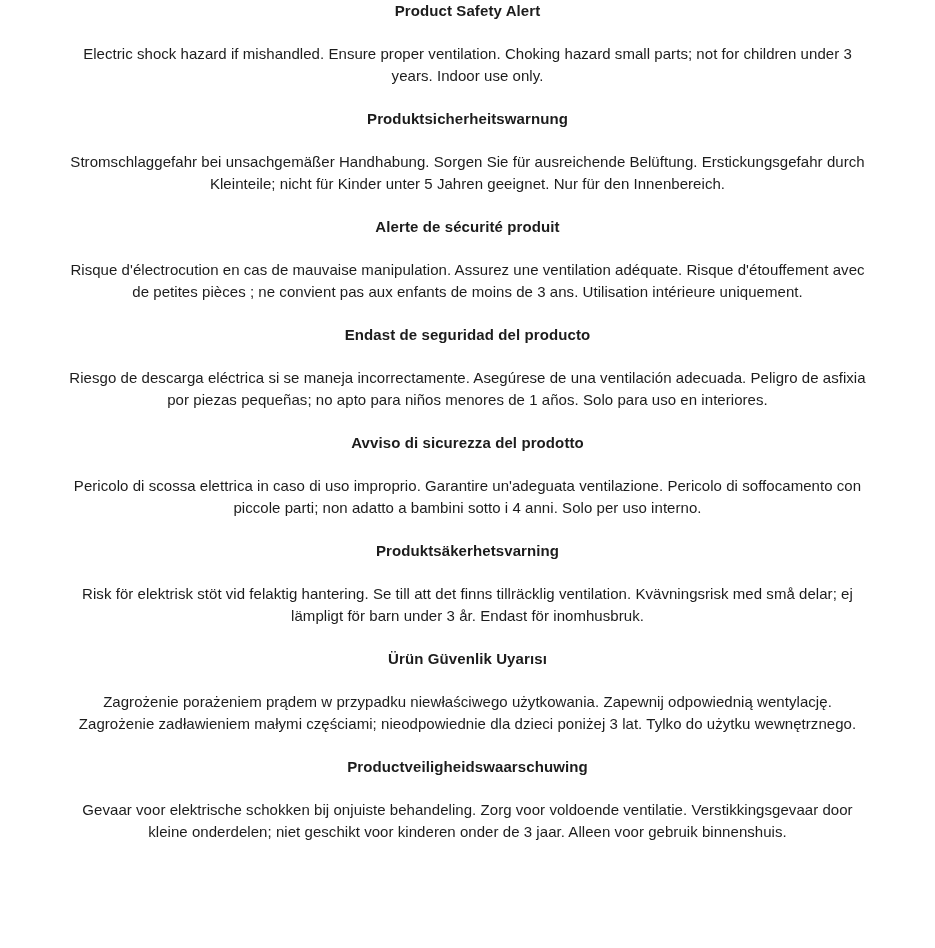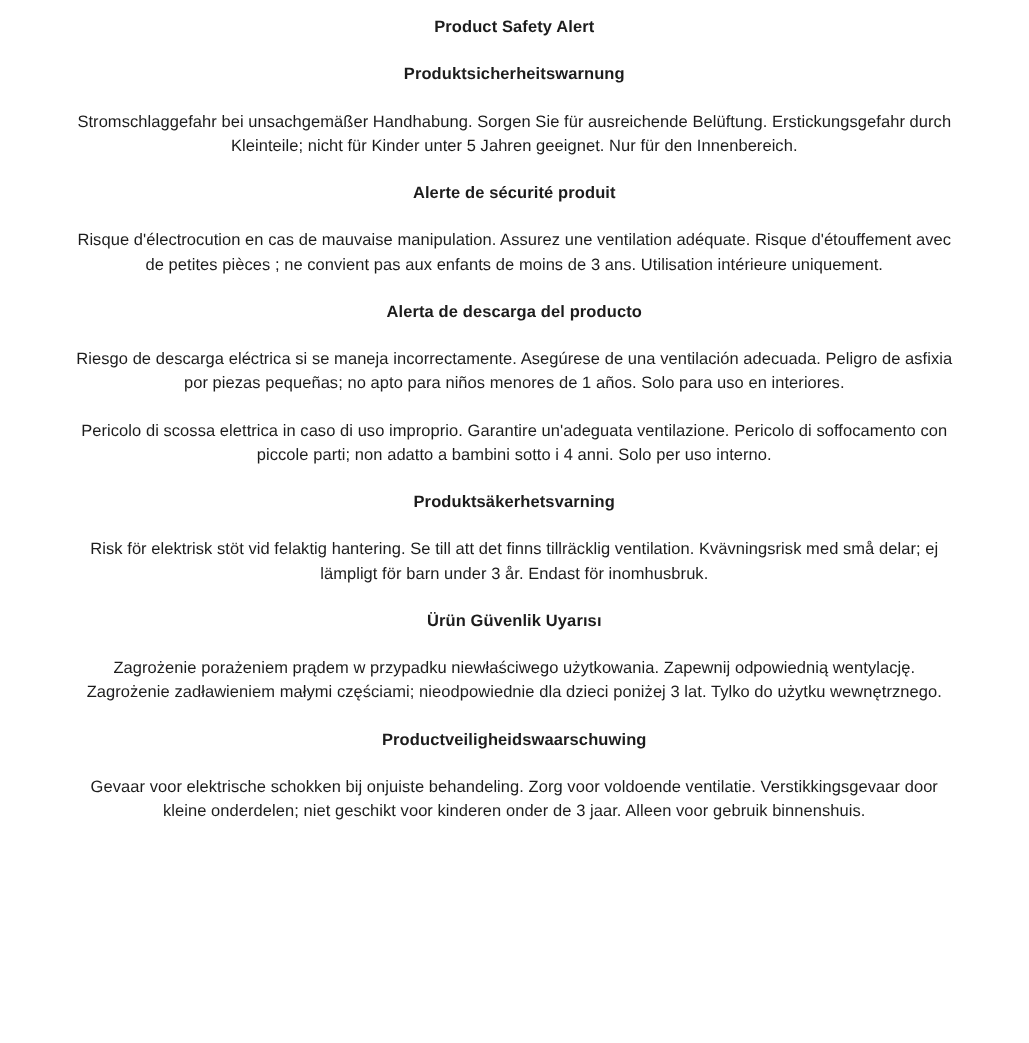--- a/index.html
+++ b/index.html
@@ -13,21 +13,21 @@
     overflow: hidden;
     font-family: "Liberation Sans", sans-serif;
     color: #1c1c1c;
   }
   .doc {
     width: 935px;
     box-sizing: border-box;
     padding: 0 2px;
     text-align: center;
   }
-  .section { margin: 14px; }
+  .section { margin: 0; }
   .section-heading {
     font-size: 15px;
     font-weight: 700;
     line-height: 22px;
     margin: 21px 0;
     letter-spacing: 0.1px;
   }
   .doc .section:first-child .section-heading {
     margin-top: 0;
   }
@@ -40,41 +40,44 @@
     letter-spacing: 0.05px;
   }
 </style>
 </head>
 <body>
 
 <div class="doc">
 
   <div class="section">
     <h2 class="section-heading">Product Safety Alert</h2>
+    <p class="section-body">Electric shock hazard if mishandled. Ensure proper ventilation. Choking hazard small parts; not for children under 3
+years. Indoor use only.</p>
   </div>
 
   <div class="section">
     <h2 class="section-heading">Produktsicherheitswarnung</h2>
     <p class="section-body">Stromschlaggefahr bei unsachgemäßer Handhabung. Sorgen Sie für ausreichende Belüftung. Erstickungsgefahr durch
 Kleinteile; nicht für Kinder unter 5 Jahren geeignet. Nur für den Innenbereich.</p>
   </div>
 
   <div class="section">
     <h2 class="section-heading">Alerte de sécurité produit</h2>
     <p class="section-body">Risque d'électrocution en cas de mauvaise manipulation. Assurez une ventilation adéquate. Risque d'étouffement avec
 de petites pièces ; ne convient pas aux enfants de moins de 3 ans. Utilisation intérieure uniquement.</p>
   </div>
 
   <div class="section">
-    <h2 class="section-heading">Alerta de descarga del producto</h2>
+    <h2 class="section-heading">Endast de seguridad del producto</h2>
     <p class="section-body">Riesgo de descarga eléctrica si se maneja incorrectamente. Asegúrese de una ventilación adecuada. Peligro de asfixia
 por piezas pequeñas; no apto para niños menores de 1 años. Solo para uso en interiores.</p>
   </div>
 
   <div class="section">
+    <h2 class="section-heading">Avviso di sicurezza del prodotto</h2>
     <p class="section-body">Pericolo di scossa elettrica in caso di uso improprio. Garantire un'adeguata ventilazione. Pericolo di soffocamento con
 piccole parti; non adatto a bambini sotto i 4 anni. Solo per uso interno.</p>
   </div>
 
   <div class="section">
     <h2 class="section-heading">Produktsäkerhetsvarning</h2>
     <p class="section-body">Risk för elektrisk stöt vid felaktig hantering. Se till att det finns tillräcklig ventilation. Kvävningsrisk med små delar; ej
 lämpligt för barn under 3 år. Endast för inomhusbruk.</p>
   </div>
 

